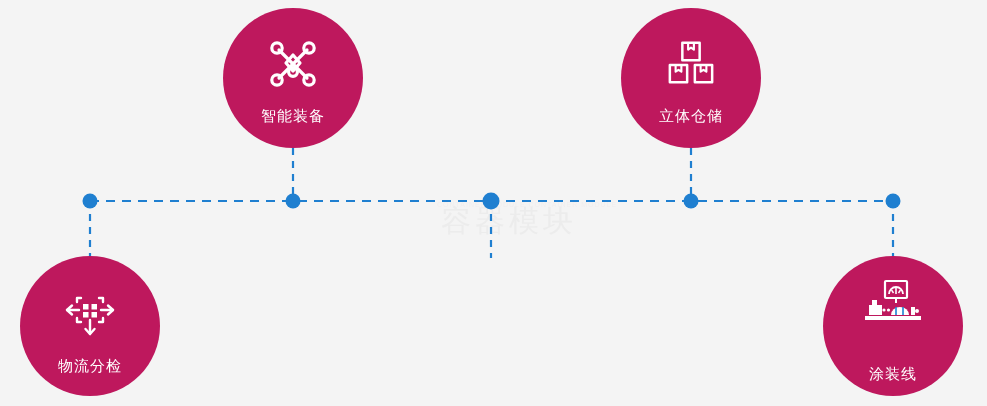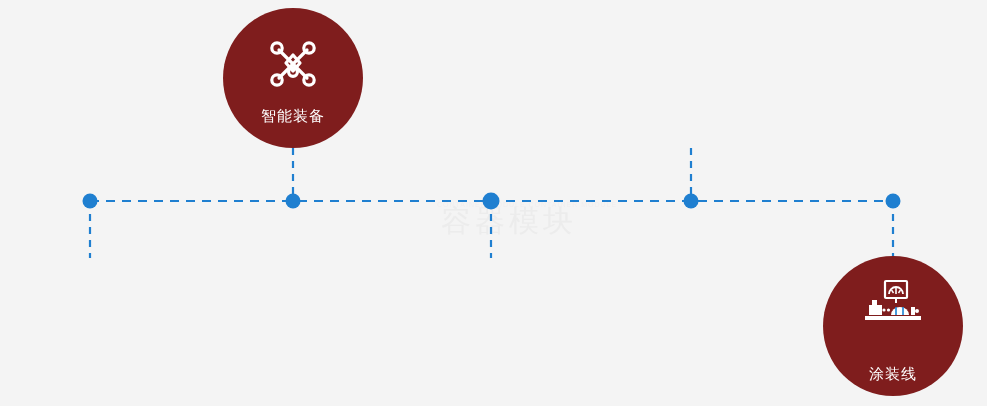--- a/index.html
+++ b/index.html
@@ -23,21 +23,21 @@
     position: absolute;
     left: 0;
     top: 0;
     width: 987px;
     height: 406px;
     pointer-events: none;
   }
   .node-circle {
     position: absolute;
     border-radius: 50%;
-    background: #7f1d1d;
+    background: #be185d;
     display: flex;
     flex-direction: column;
     align-items: center;
     justify-content: center;
     box-sizing: border-box;
   }
   .node-circle .icon-wrap {
     width: 56px;
     height: 56px;
     display: flex;
@@ -112,21 +112,60 @@
         <circle cx="10" cy="10" r="5.2"></circle>
         <circle cx="42" cy="10" r="5.2"></circle>
         <circle cx="10" cy="42" r="5.2"></circle>
         <circle cx="42" cy="42" r="5.2"></circle>
         <circle cx="26" cy="34" r="4.4"></circle>
       </svg>
     </div>
     <div class="node-label">智能装备</div>
   </div>
 
+  <div class="node-circle top-circle" style="left:621px; top:8px; width:140px; height:140px;">
+    <div class="icon-wrap">
+      <svg width="50" height="50" viewBox="0 0 52 52" fill="none" stroke="#ffffff" stroke-width="2.6" stroke-linejoin="round">
+        <rect x="17" y="4" width="18" height="18"></rect>
+        <path d="M23 4 L23 11 L26 9 L29 11 L29 4" stroke-width="2.2"></path>
+        <rect x="4" y="27" width="18" height="18"></rect>
+        <path d="M10 27 L10 34 L13 32 L16 34 L16 27" stroke-width="2.2"></path>
+        <rect x="30" y="27" width="18" height="18"></rect>
+        <path d="M36 27 L36 34 L39 32 L42 34 L42 27" stroke-width="2.2"></path>
+      </svg>
+    </div>
+    <div class="node-label">立体仓储</div>
+  </div>
 
+  <div class="node-circle bottom-circle" style="left:20px; top:256px; width:140px; height:140px;">
+    <div class="icon-wrap">
+      <svg width="52" height="52" viewBox="0 0 52 52" fill="none" stroke="#ffffff" stroke-width="2.4" stroke-linecap="round" stroke-linejoin="round">
+
+        <path d="M17 12 L13 12 L13 16"></path>
+        <path d="M35 12 L39 12 L39 16"></path>
+        <path d="M13 32 L13 36 L17 36"></path>
+        <path d="M39 32 L39 36 L35 36"></path>
+
+        <rect x="19" y="18" width="5.5" height="5.5" fill="#ffffff" stroke="none"></rect>
+        <rect x="27.5" y="18" width="5.5" height="5.5" fill="#ffffff" stroke="none"></rect>
+        <rect x="19" y="26" width="5.5" height="5.5" fill="#ffffff" stroke="none"></rect>
+        <rect x="27.5" y="26" width="5.5" height="5.5" fill="#ffffff" stroke="none"></rect>
+
+        <line x1="3" y1="24" x2="15" y2="24"></line>
+        <path d="M8 19.5 L3 24 L8 28.5"></path>
+
+        <line x1="37" y1="24" x2="49" y2="24"></line>
+        <path d="M44 19.5 L49 24 L44 28.5"></path>
+
+        <line x1="26" y1="34" x2="26" y2="48"></line>
+        <path d="M21.5 43 L26 48 L30.5 43"></path>
+      </svg>
+    </div>
+    <div class="node-label">物流分检</div>
+  </div>
 
 
   <div class="node-circle bottom-circle" style="left:823px; top:256px; width:140px; height:140px;gap:16px;">
     <div class="icon-wrap">
       <svg width="56" height="50" viewBox="0 0 56 50" fill="none" stroke="#ffffff" stroke-width="2.2" stroke-linejoin="round">
 
         <rect x="20" y="2" width="22" height="17" rx="1"></rect>
         <path d="M24 15 a7 7 0 0 1 14 0" stroke-width="1.8"></path>
         <line x1="31" y1="9" x2="31" y2="15" stroke-width="1.6"></line>
         <line x1="26.5" y1="11" x2="28.5" y2="14" stroke-width="1.4"></line>

